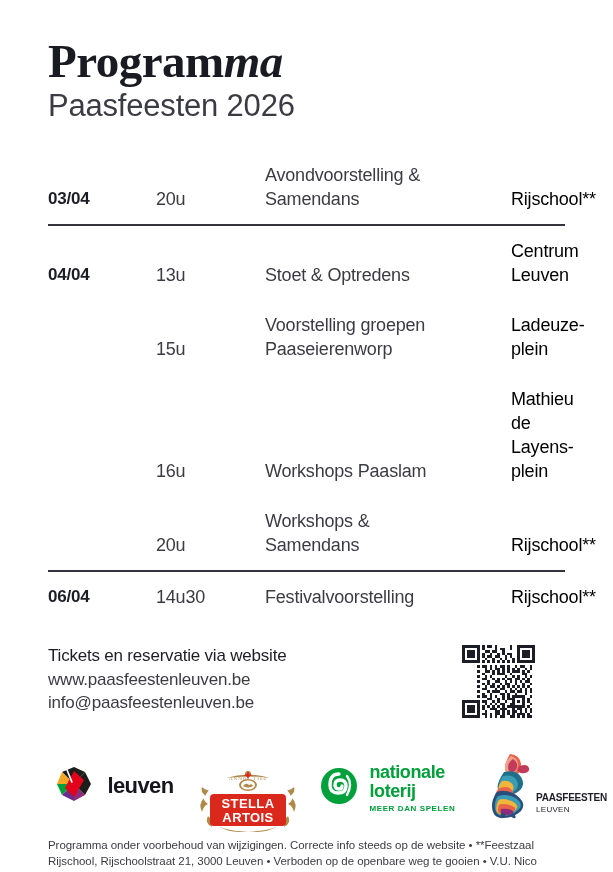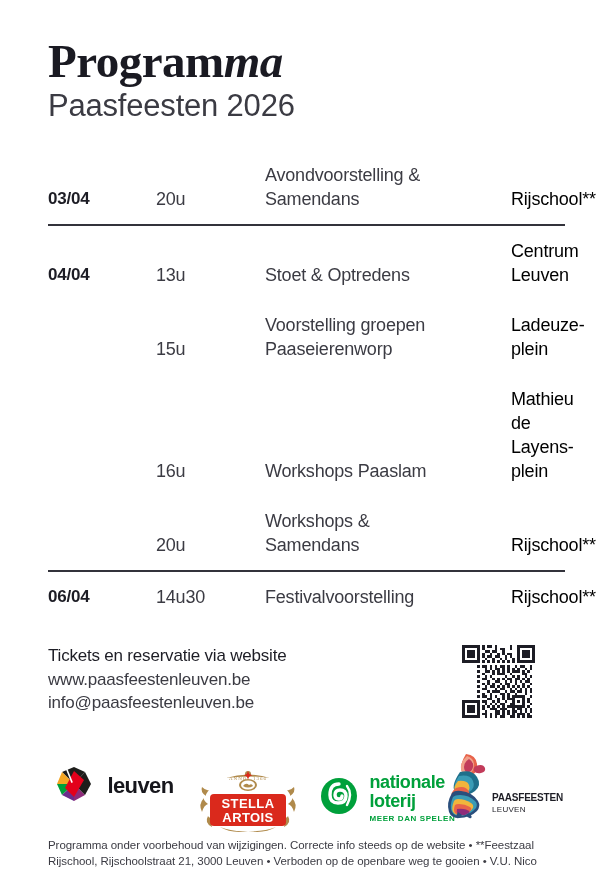--- a/index.html
+++ b/index.html
@@ -134,22 +134,22 @@
 
   
   .logos {
     margin-top: 26px;
     height: 72px;
     position: relative;
   }
   .logo { position: absolute; top: 0; }
   .logo-leuven   { left: 6px;   top: 14px; }
   .logo-stella   { left: 148px; top: 20px; }
-  .logo-loterij  { left: 272px; top: 23px; }
-  .logo-paas     { left: 388px; top: 0px; }
+  .logo-loterij  { left: 272px; top: 13px; }
+  .logo-paas     { left: 432px; top: 0px; }
 
   .leuven-word {
     font-size: 22px;
     font-weight: bold;
     color: #16161c;
     letter-spacing: -0.6px;
     display: inline-block;
     vertical-align: middle;
     margin-left: 9px;
   }

